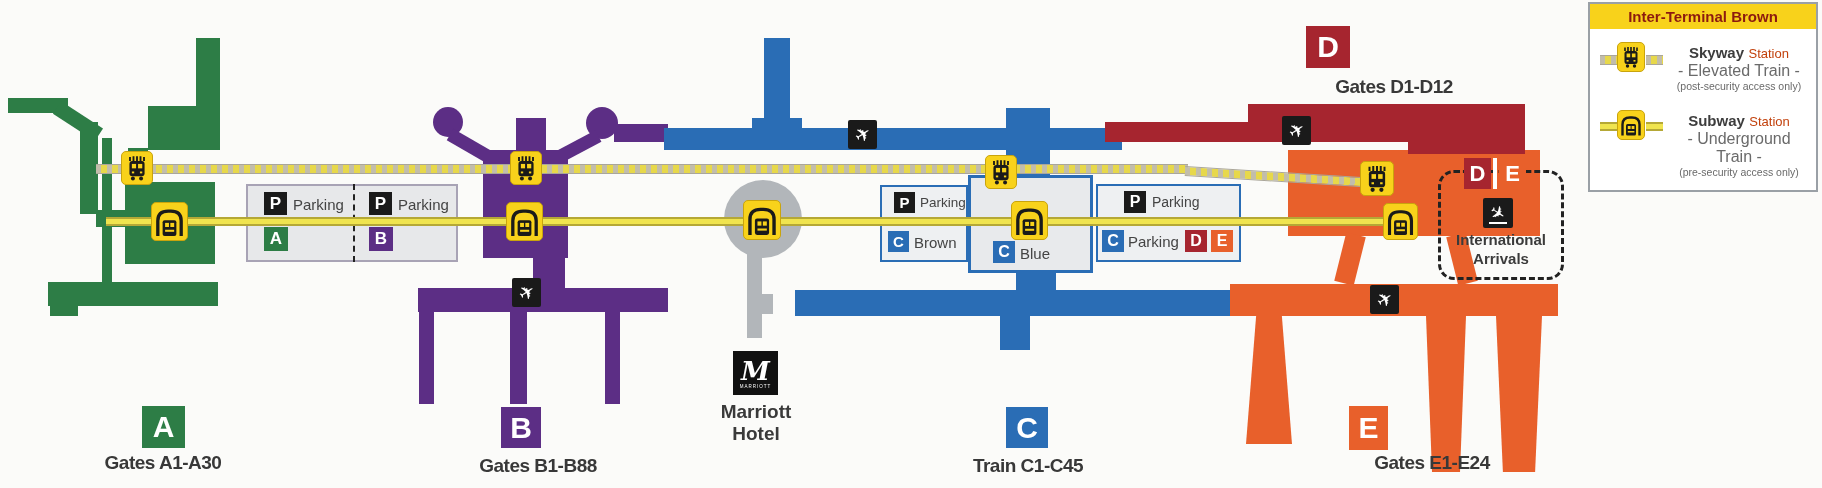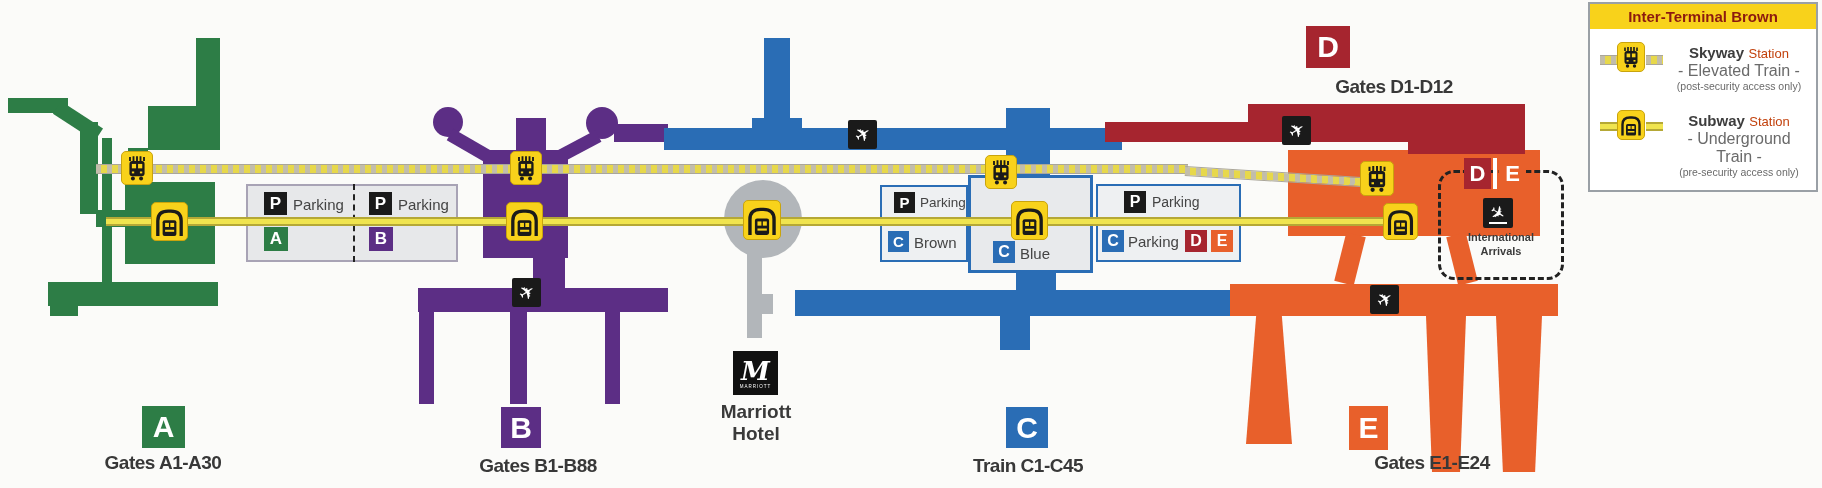--- a/index.html
+++ b/index.html
@@ -27,21 +27,21 @@
   .plane-land{color:#fff;font-size:18px;line-height:1;transform:rotate(33deg);display:block;}
   .ground{position:absolute;left:6px;right:6px;bottom:4px;height:2px;background:#fff;}
   #legend{position:absolute;left:1588px;top:2px;width:230px;height:190px;background:#fff;
           border:2px solid #9aa0a6;z-index:50;box-sizing:border-box;}
   #legend .hdr{height:25px;background:#f8d21b;display:flex;align-items:center;justify-content:center;
           font-weight:bold;font-size:15px;color:#8c1a0f;}
   .leg-name{font-weight:bold;font-size:15px;color:#3d3d3d;}
   .leg-suffix{font-size:13px;color:#c2410c;}
   .leg-sub{font-size:16px;color:#6a6a6a;text-align:center;}
   .intl-text{position:absolute;width:126px;text-align:center;color:#3b3b3b;font-weight:600;
-             font-size:11px;z-index:36;}
+             font-size:15px;z-index:36;}
   .subline{background:linear-gradient(#b5a836 0 2px,#f0e44f 2px 7px,#b5a836 7px 9px);height:9px;}
   .skyline{background:repeating-linear-gradient(90deg,#c2bdab 0 5px,#e7d84a 5px 11px);height:8px;
            border-top:1px solid #aaa699;border-bottom:1px solid #aaa699;box-sizing:content-box;}
 </style>
 </head>
 <body>
 
 <svg width="0" height="0" style="position:absolute">
   <defs>
     <g id="g-skyway">

